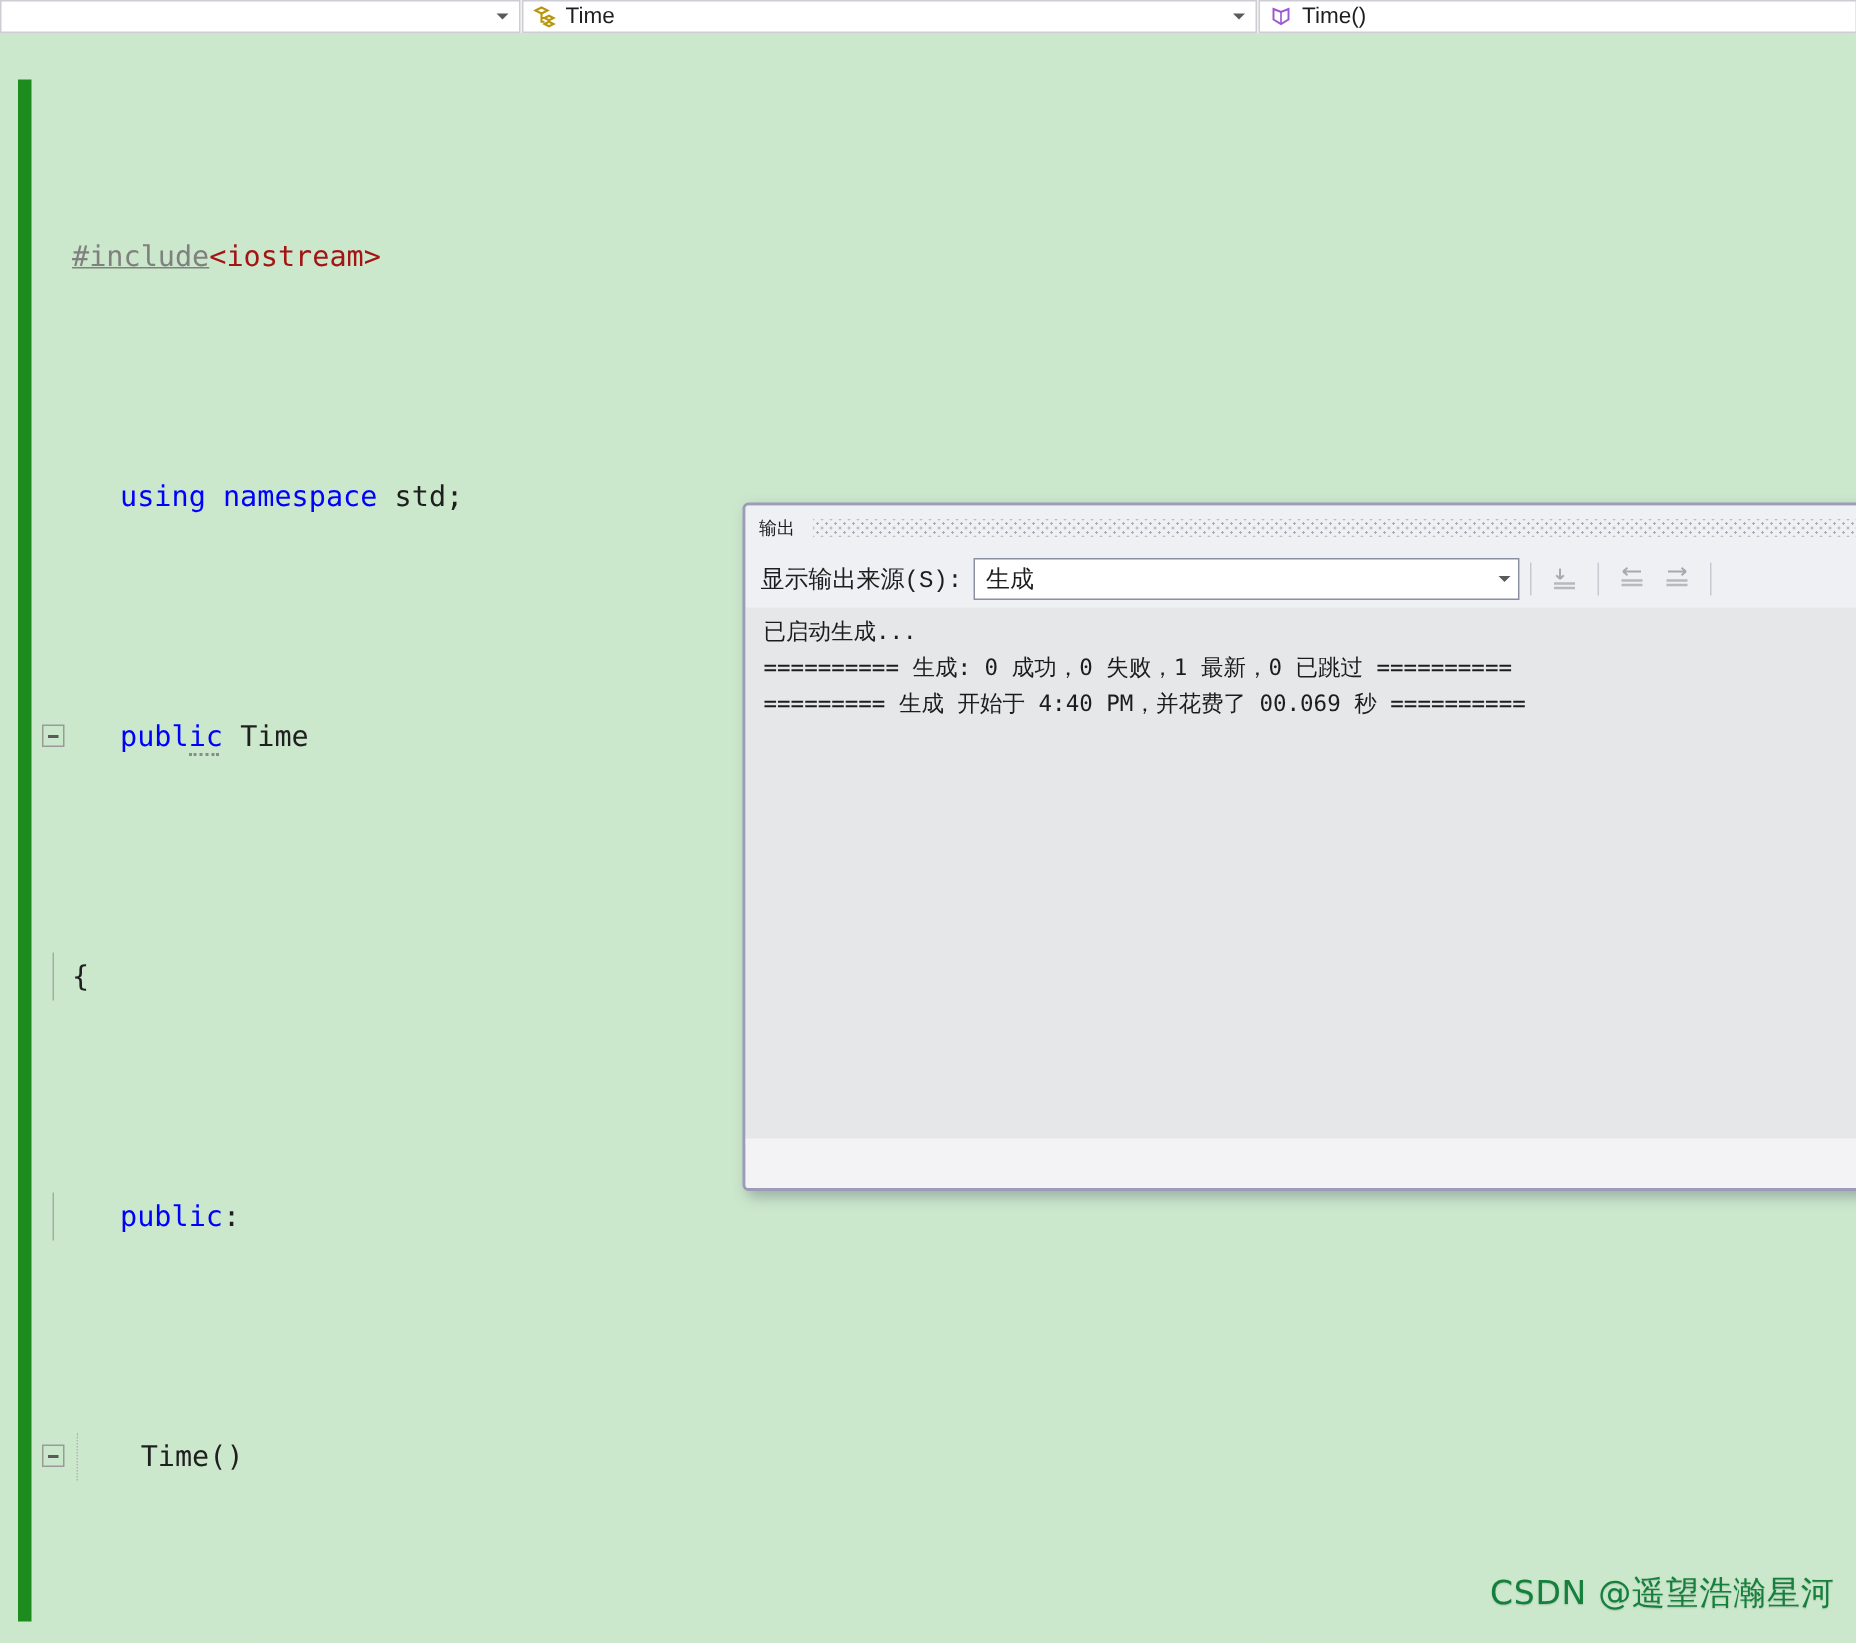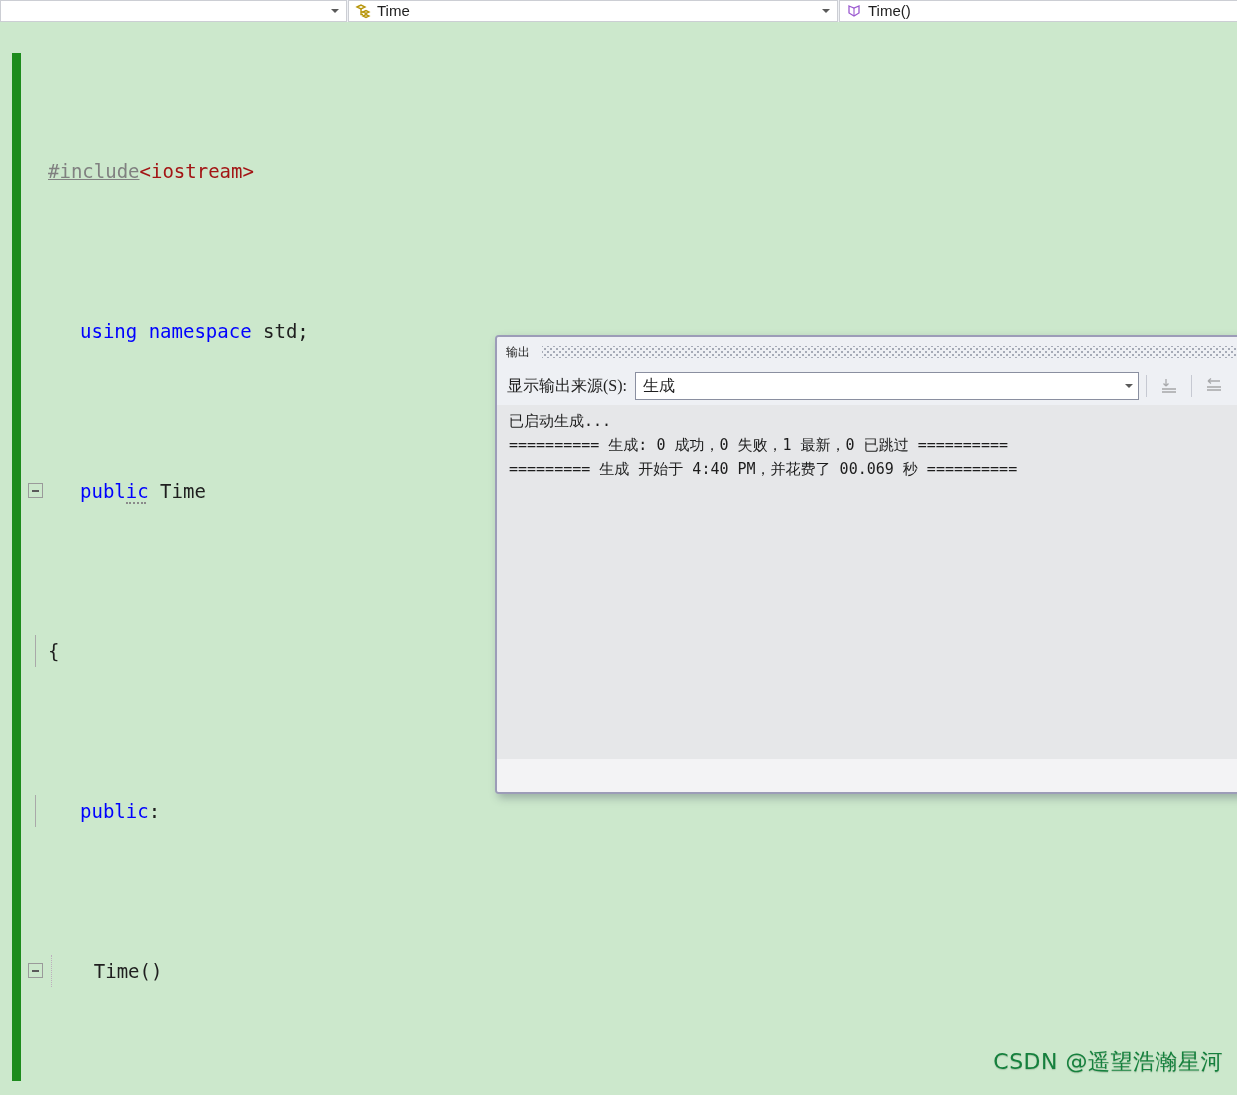--- a/index.html
+++ b/index.html
@@ -173,26 +173,26 @@
     position: relative;
     height: 38px;
     display: flex;
     align-items: center;
     padding: 0 6px 0 10px;
     background: #eef0f4;
   }
   #output-source-label {
     font-size: 16px;
     color: #1e1e1e;
-    font-family: Liberation Serif, serif;
+    font-family: Liberation Mono, monospace;
     flex: none;
     margin-right: 8px;
   }
   #output-source-select {
-    width: 504px; height: 28px;
+    width: 364px; height: 28px;
     flex: none;
     background: #ffffff;
     border: 1px solid #8a8fa0;
     display: flex;
     align-items: center;
     position: relative;
   }
   #output-source-value {
     flex: 1 1 auto;
     padding-left: 7px;

